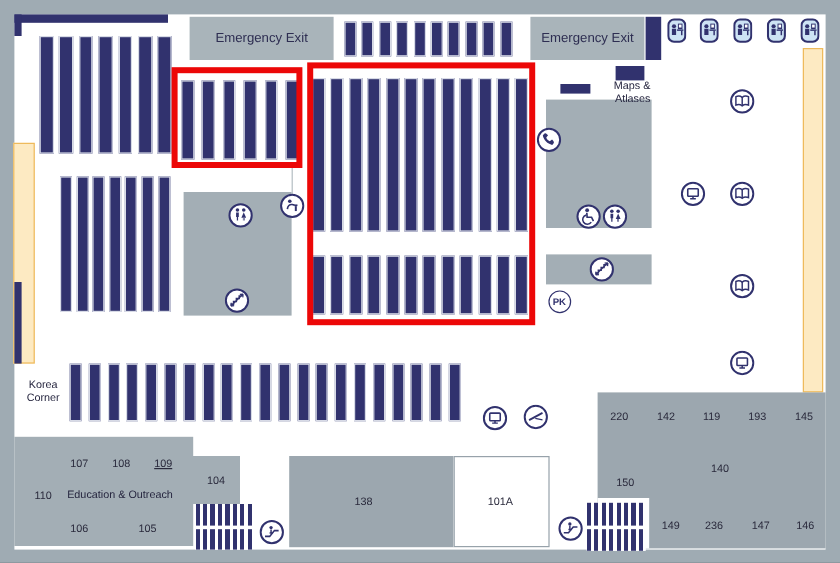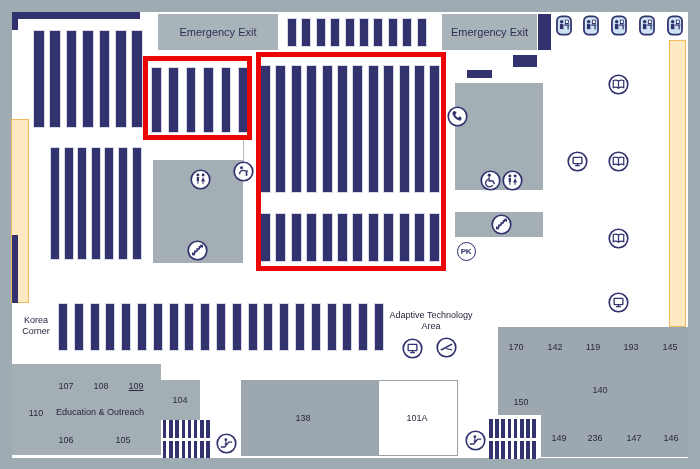--- a/index.html
+++ b/index.html
@@ -132,41 +132,41 @@
       <div class="abs" style="left: 221.2px; top: 0px; width: 10px; height: 100%; background: rgb(49, 50, 110); border: 1px solid rgb(215, 218, 230);"></div>
       <div class="abs" style="left: 237px; top: 0px; width: 10px; height: 100%; background: rgb(49, 50, 110); border: 1px solid rgb(215, 218, 230);"></div>
       <div class="abs" style="left: 252.8px; top: 0px; width: 10px; height: 100%; background: rgb(49, 50, 110); border: 1px solid rgb(215, 218, 230);"></div>
       <div class="abs" style="left: 268.6px; top: 0px; width: 10px; height: 100%; background: rgb(49, 50, 110); border: 1px solid rgb(215, 218, 230);"></div>
       <div class="abs" style="left: 284.4px; top: 0px; width: 10px; height: 100%; background: rgb(49, 50, 110); border: 1px solid rgb(215, 218, 230);"></div>
       <div class="abs" style="left: 300.2px; top: 0px; width: 10px; height: 100%; background: rgb(49, 50, 110); border: 1px solid rgb(215, 218, 230);"></div>
       <div class="abs" style="left: 316px; top: 0px; width: 10px; height: 100%; background: rgb(49, 50, 110); border: 1px solid rgb(215, 218, 230);"></div>
     </div>
     <div class="abs" style="left: 143px; top: 56px; width: 109px; height: 84px; border: 5px solid rgb(236, 7, 7);"></div>
     <div class="abs" style="left: 256px; top: 52px; width: 190px; height: 219px; border: 5px solid rgb(236, 7, 7);"></div>
+    <div class="abs lbl" style="left: 478px; top: 66px; width: 64px; text-align: right;">
+      <div>Maps &amp;</div>
+      <div>Atlases</div>
+    </div>
     <div class="abs lbl" style="left: 10px; top: 315px; width: 52px; text-align: center;">
       <div>Korea</div>
       <div>Corner</div>
-    </div>
-    <div class="abs lbl" style="left: 381px; top: 310px; width: 100px; text-align: center;">
-      <div>Adaptive Technology</div>
-      <div>Area</div>
     </div>
     <div class="abs lbl" style="left: 50px; top: 407px; width: 100px; text-align: center;">
       <div>Education &amp; Outreach</div>
     </div>
     <div class="abs roomnum" style="left: 66px; top: 386px;">107</div>
     <div class="abs roomnum" style="left: 101px; top: 386px;">108</div>
     <div class="abs roomnum" style="left: 136px; top: 386px; text-decoration: underline;">109</div>
     <div class="abs roomnum" style="left: 36px; top: 413px;">110</div>
     <div class="abs roomnum" style="left: 66px; top: 440px;">106</div>
     <div class="abs roomnum" style="left: 123px; top: 440px;">105</div>
     <div class="abs roomnum" style="left: 180px; top: 400px;">104</div>
     <div class="abs roomnum" style="left: 303px; top: 418px;">138</div>
     <div class="abs roomnum" style="left: 417px; top: 418px;">101A</div>
-    <div class="abs roomnum" style="left: 516px; top: 347px;">170</div>
+    <div class="abs roomnum" style="left: 516px; top: 347px;">220</div>
     <div class="abs roomnum" style="left: 555px; top: 347px;">142</div>
     <div class="abs roomnum" style="left: 593px; top: 347px;">119</div>
     <div class="abs roomnum" style="left: 631px; top: 347px;">193</div>
     <div class="abs roomnum" style="left: 670px; top: 347px;">145</div>
     <div class="abs roomnum" style="left: 600px; top: 390px;">140</div>
     <div class="abs roomnum" style="left: 521px; top: 402px;">150</div>
     <div class="abs roomnum" style="left: 559px; top: 438px;">149</div>
     <div class="abs roomnum" style="left: 595px; top: 438px;">236</div>
     <div class="abs roomnum" style="left: 634px; top: 438px;">147</div>
     <div class="abs roomnum" style="left: 671px; top: 438px;">146</div>

